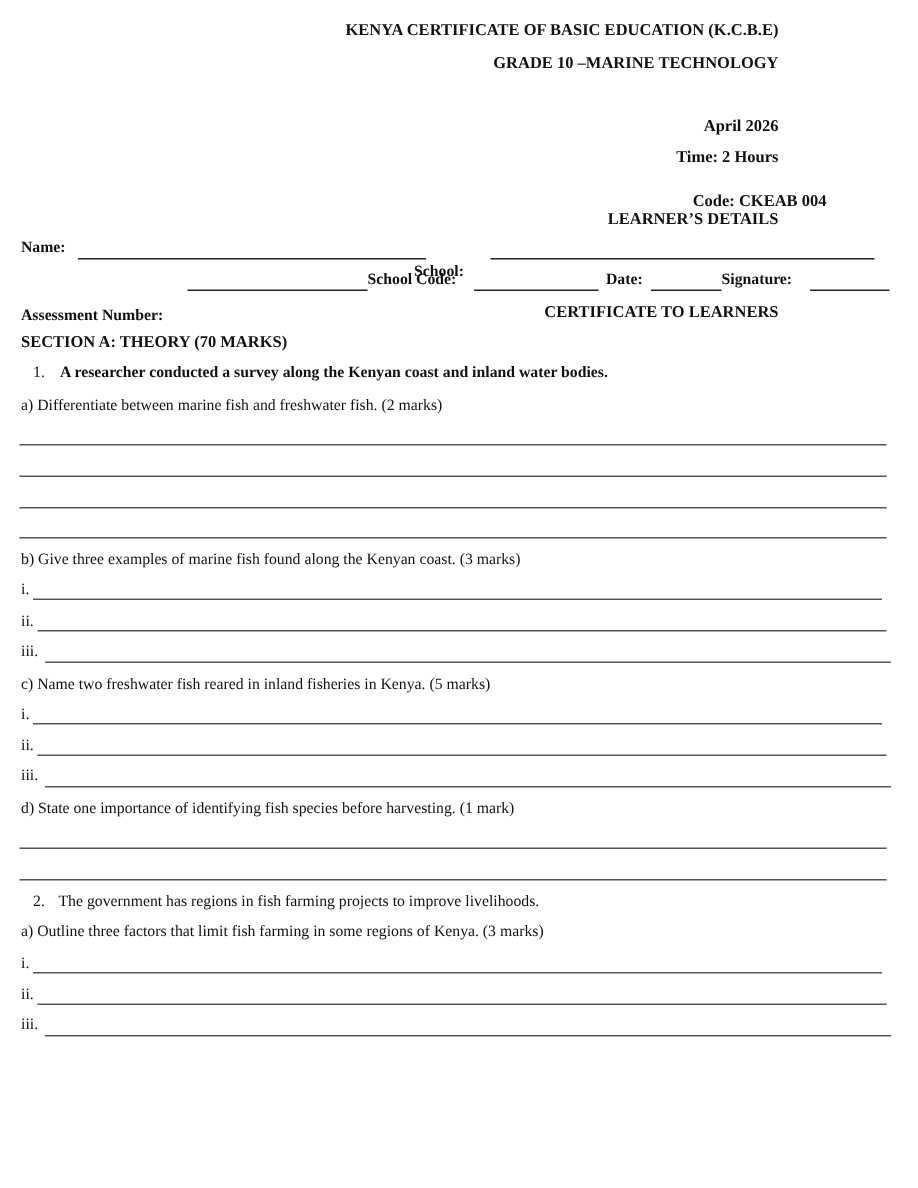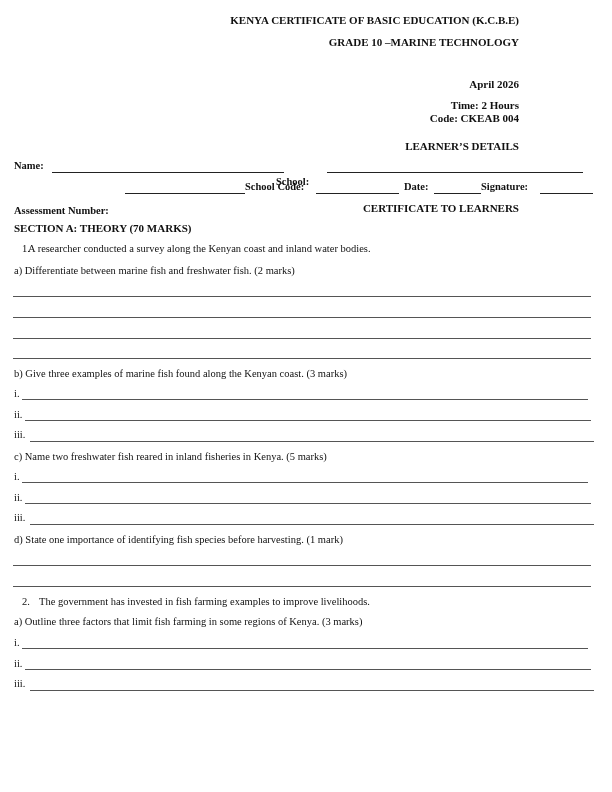--- a/index.html
+++ b/index.html
@@ -12,42 +12,42 @@
   .hdr { font-size: 10.5px; font-weight: bold; white-space: nowrap; }
   .roman { font-size: 10.5px; }
 </style>
 </head>
 <body>
 
 <div class="abs center" style="top:14px;">KENYA CERTIFICATE OF BASIC EDUCATION (K.C.B.E)</div>
 <div class="abs center" style="top:36px;">GRADE 10 –MARINE TECHNOLOGY</div>
 <div class="abs center" style="top:78px;">April 2026</div>
 <div class="abs center" style="top:99px;">Time: 2 Hours</div>
-<div class="abs center" style="top:112px;">Code: CKEAB 004</div>
+<div class="abs center" style="top:128px;padding-left:32px;">Code: CKEAB 004</div>
 <div class="abs center" style="top:140px;">LEARNER’S DETAILS</div>
 
 <div class="abs hdr" style="top:160px; left:14px;">Name:</div>
 <div class="rule" style="top:172px; left:52px; width:232px; border-top-color:#222;"></div>
 <div class="abs hdr" style="top:160px; left:276px;margin-top:16px;">School:</div>
 <div class="rule" style="top:172px; left:327px; width:256px; border-top-color:#222;"></div>
 
 <div class="abs hdr" style="top:181px; left:14px;margin-top:24px;">Assessment Number:</div>
 <div class="rule" style="top:193px; left:125px; width:120px; border-top-color:#222;"></div>
 <div class="abs hdr" style="top:181px; left:245px;">School Code:</div>
 <div class="rule" style="top:193px; left:316px; width:83px; border-top-color:#222;"></div>
 <div class="abs hdr" style="top:181px; left:404px;">Date:</div>
 <div class="rule" style="top:193px; left:434px; width:47px; border-top-color:#222;"></div>
 <div class="abs hdr" style="top:181px; left:481px;">Signature:</div>
 <div class="rule" style="top:193px; left:540px; width:53px; border-top-color:#222;"></div>
 
 <div class="abs center" style="top:202px;">CERTIFICATE TO LEARNERS</div>
 <div class="abs hdr" style="top:222px; left:14px; font-size:11px;">SECTION A: THEORY (70 MARKS)</div>
 
 <div class="abs txt" style="top:243px; left:22px;">1.</div>
-<div class="abs txt" style="top:243px; left:28px;">A researcher conducted a survey along the Kenyan coast and inland water bodies.</div>
+<div class="abs txt" style="top:243px; left:40px;font-weight:bold;">A researcher conducted a survey along the Kenyan coast and inland water bodies.</div>
 
 <div class="abs txt" style="top:265px; left:14px;">a) Differentiate between marine fish and freshwater fish. (2 marks)</div>
 <div class="rule" style="top:296px; left:13px; width:578px;"></div>
 <div class="rule" style="top:317px; left:13px; width:578px;"></div>
 <div class="rule" style="top:338px; left:13px; width:578px;"></div>
 <div class="rule" style="top:358px; left:13px; width:578px;"></div>
 
 <div class="abs txt" style="top:368px; left:14px;">b) Give three examples of marine fish found along the Kenyan coast. (3 marks)</div>
 <div class="abs roman" style="top:388px; left:14px;">i.</div>
 <div class="rule" style="top:399px; left:22px; width:566px;"></div>
@@ -62,21 +62,21 @@
 <div class="abs roman" style="top:492px; left:14px;">ii.</div>
 <div class="rule" style="top:503px; left:25px; width:566px;"></div>
 <div class="abs roman" style="top:512px; left:14px;">iii.</div>
 <div class="rule" style="top:524px; left:30px; width:564px;"></div>
 
 <div class="abs txt" style="top:534px; left:14px;">d) State one importance of identifying fish species before harvesting. (1 mark)</div>
 <div class="rule" style="top:565px; left:13px; width:578px;"></div>
 <div class="rule" style="top:586px; left:13px; width:578px;"></div>
 
 <div class="abs txt" style="top:596px; left:22px;">2.</div>
-<div class="abs txt" style="top:596px; left:39px;">The government has invested in fish farming examples to improve livelihoods.</div>
+<div class="abs txt" style="top:596px; left:39px;">The government has regions in fish farming projects to improve livelihoods.</div>
 
 <div class="abs txt" style="top:616px; left:14px;">a) Outline three factors that limit fish farming in some regions of Kenya. (3 marks)</div>
 <div class="abs roman" style="top:637px; left:14px;">i.</div>
 <div class="rule" style="top:648px; left:22px; width:566px;"></div>
 <div class="abs roman" style="top:658px; left:14px;">ii.</div>
 <div class="rule" style="top:669px; left:25px; width:566px;"></div>
 <div class="abs roman" style="top:678px; left:14px;">iii.</div>
 <div class="rule" style="top:690px; left:30px; width:564px;"></div>
 
 </body></html>

